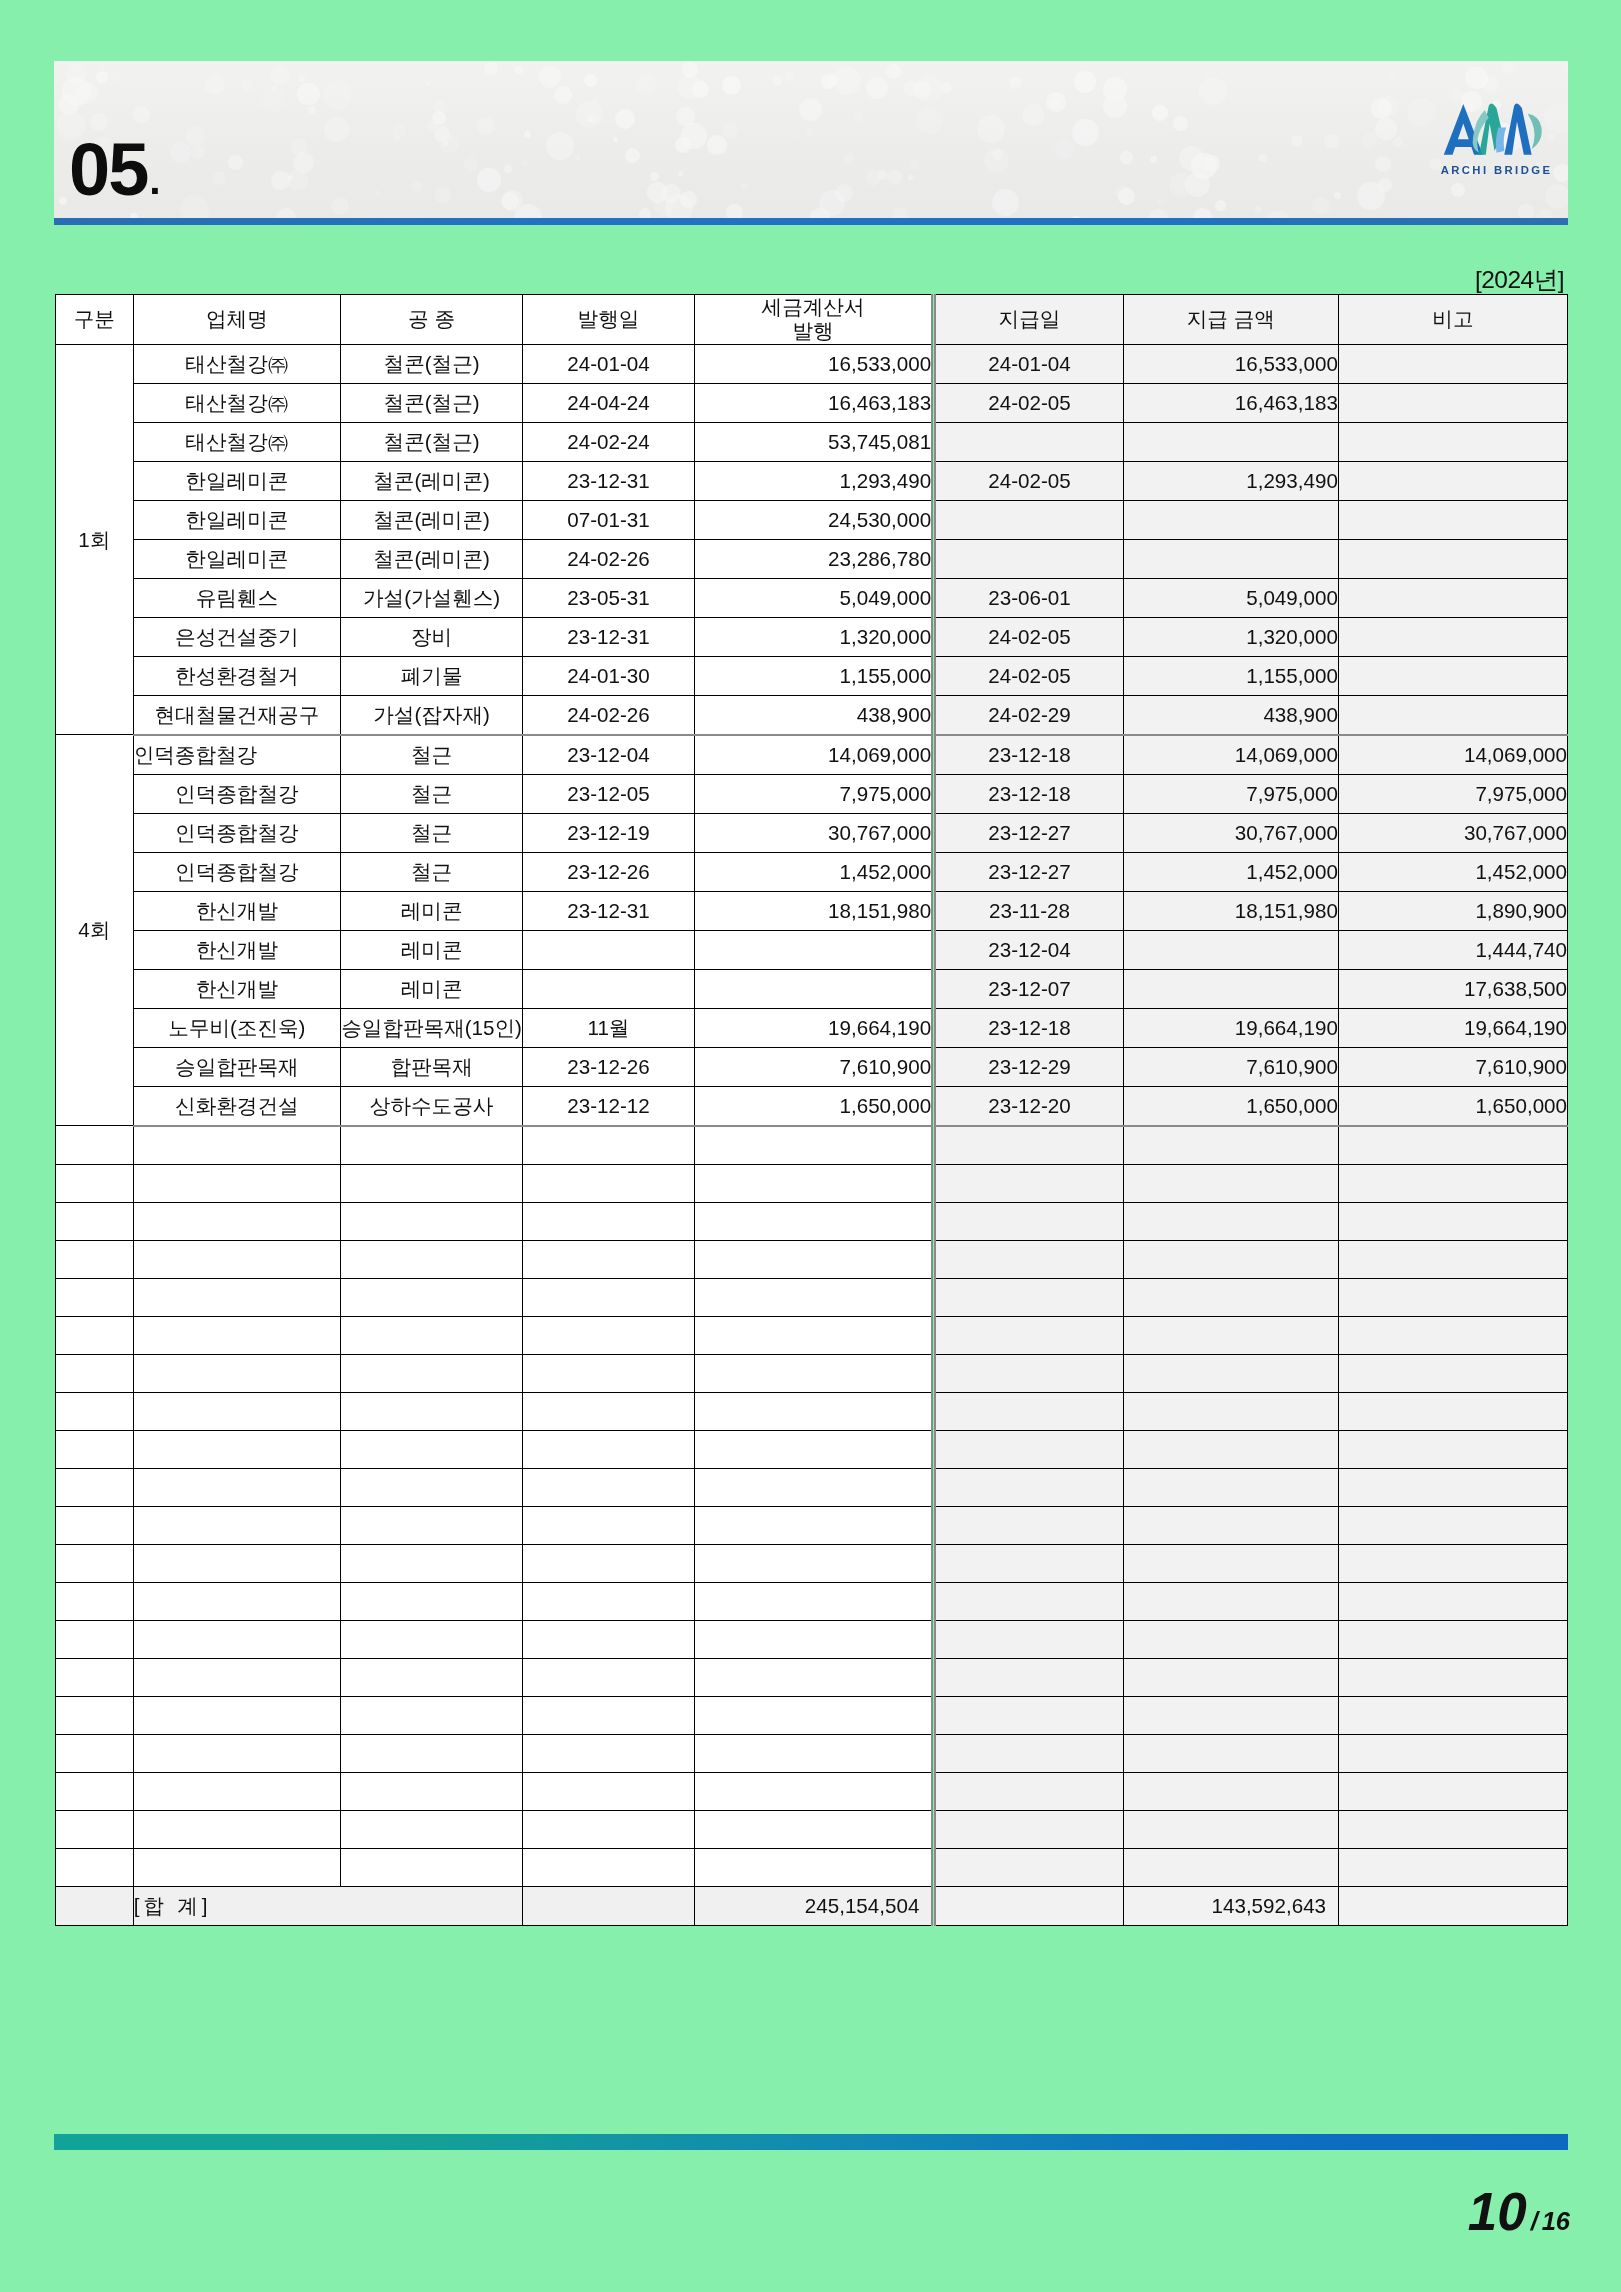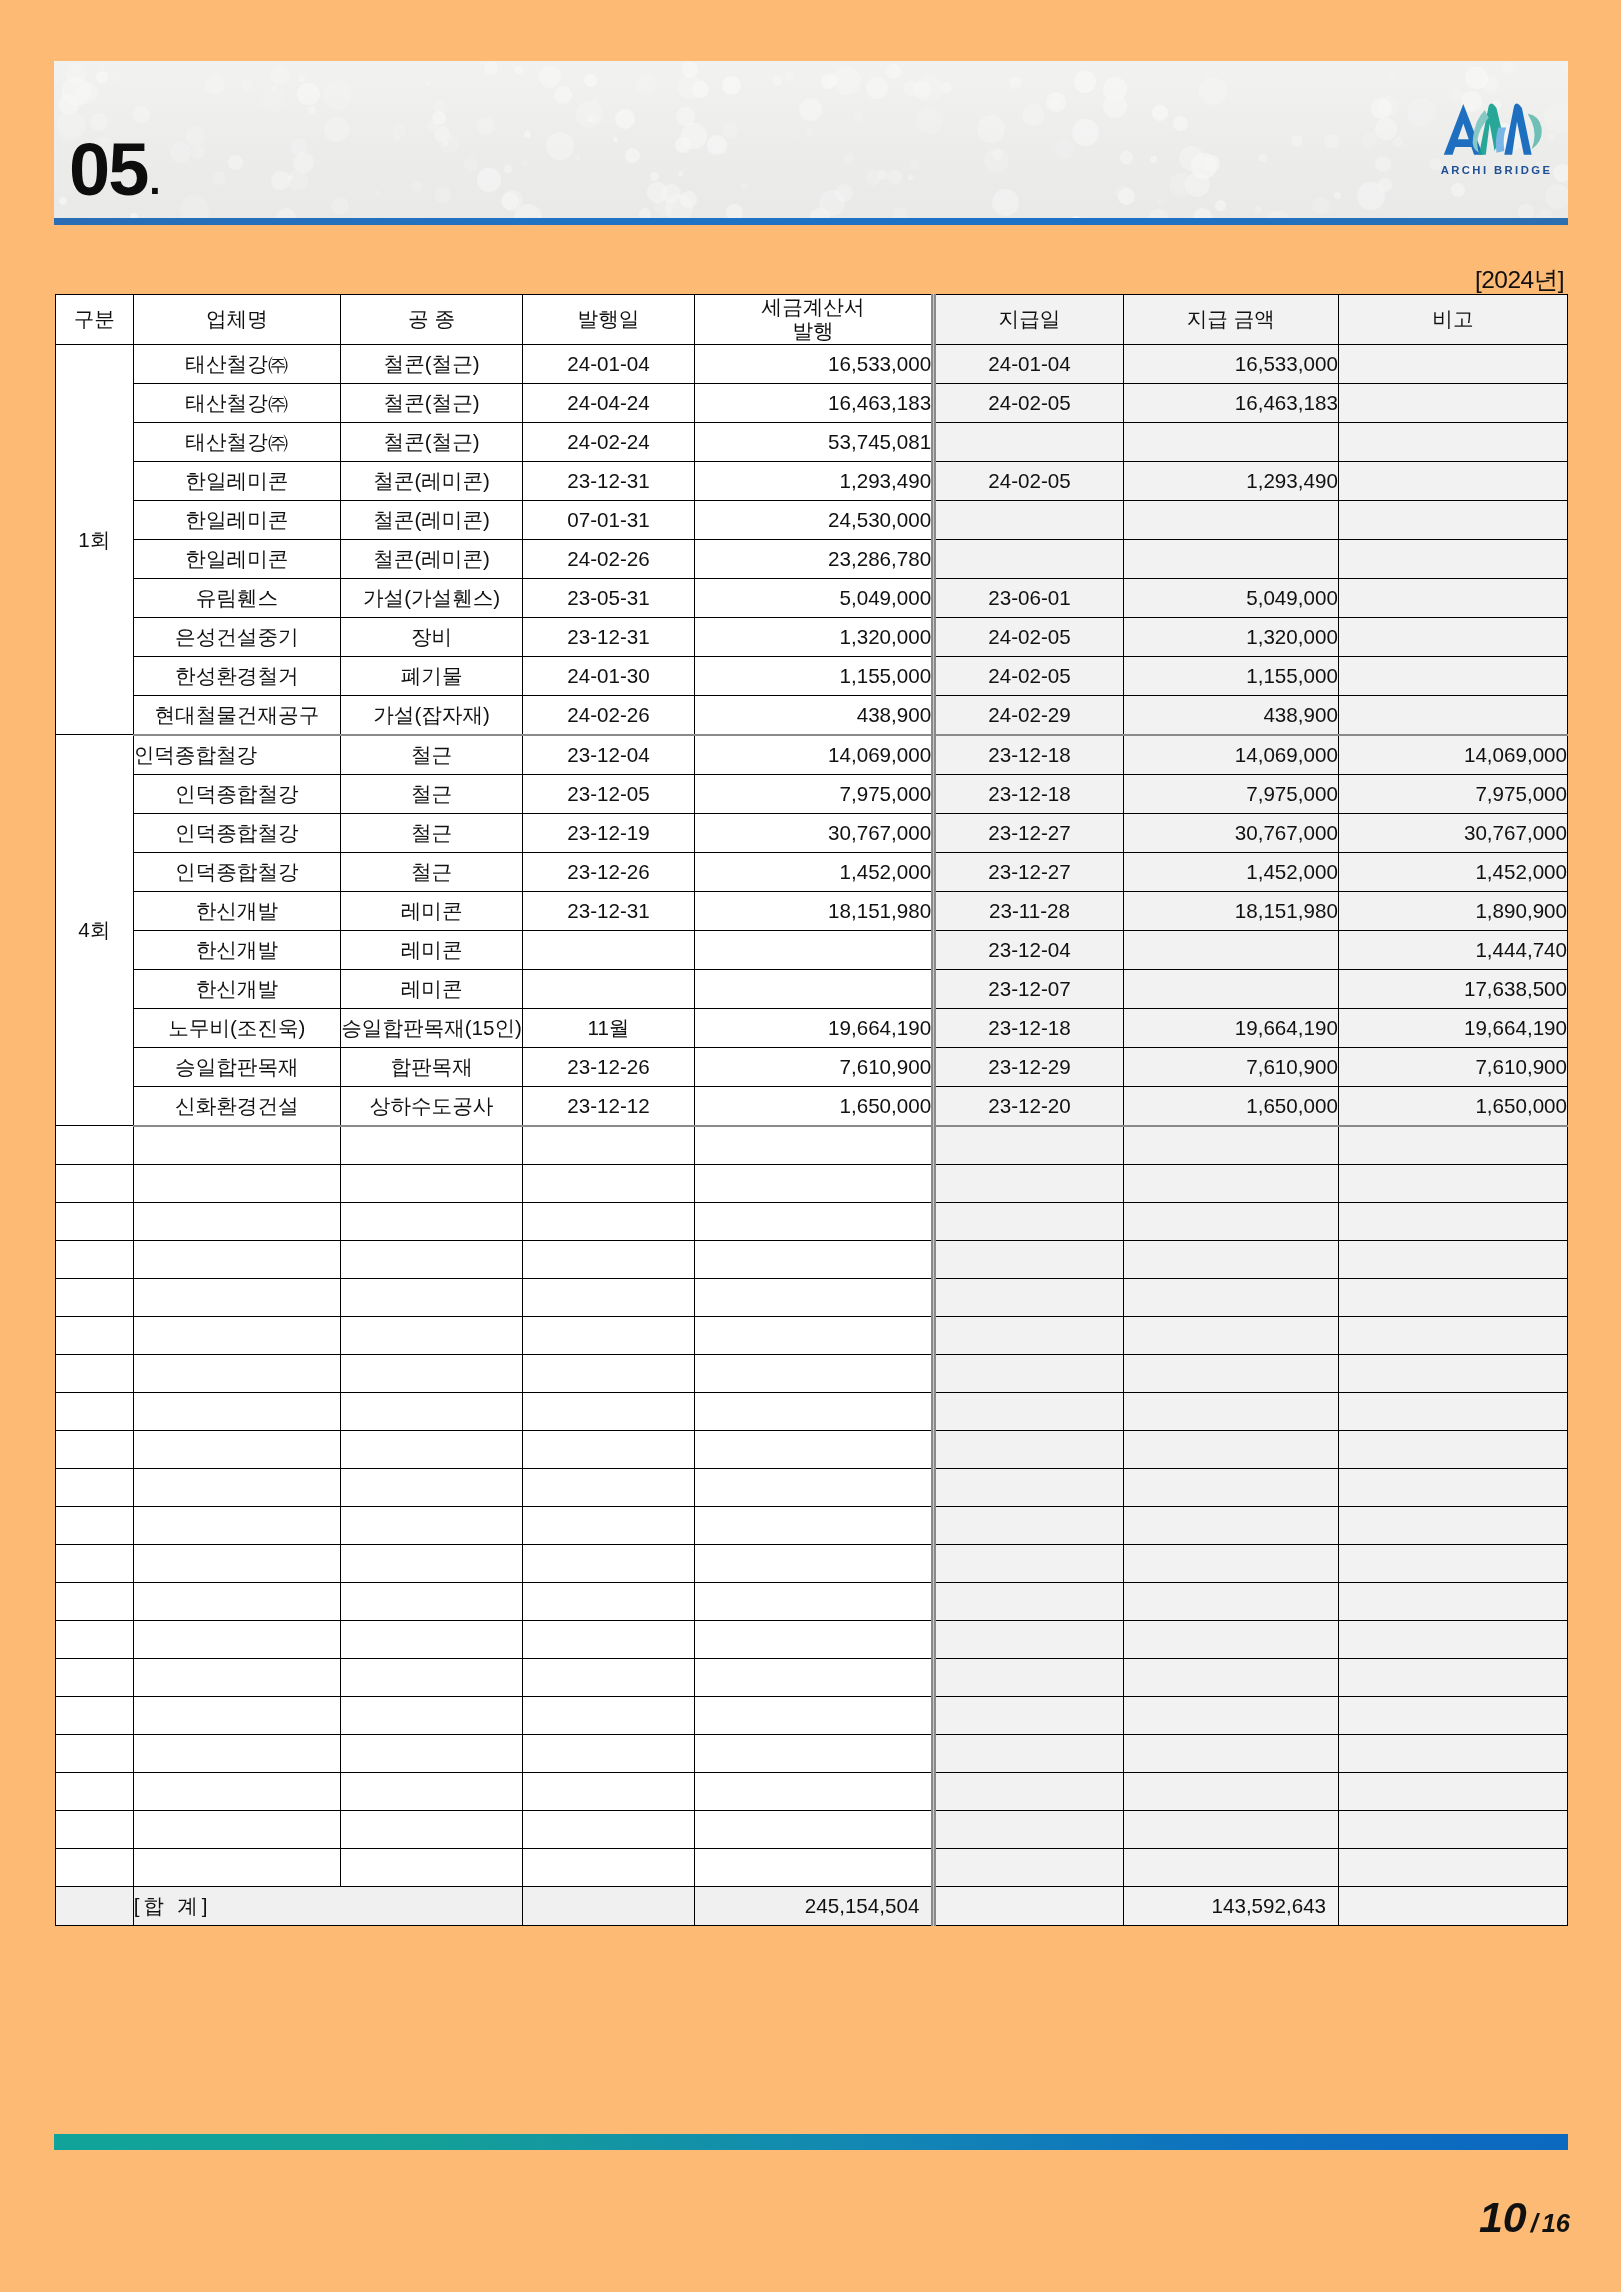--- a/index.html
+++ b/index.html
@@ -2,21 +2,21 @@
 <html><head>
 <meta charset="utf-8">
 <style>
   html,body{margin:0;padding:0;}
   body{
     width:1621px; height:2293px;
     background:#ffffff;
     font-family:"Liberation Sans","DejaVu Sans",sans-serif;
     -webkit-font-smoothing:antialiased;
   }
-  .page{position:relative;width:1621px;height:2293px;overflow:hidden;background:#fdba74;}
+  .page{position:relative;width:1621px;height:2293px;overflow:hidden;background:#86efac;}
 
   
   .header-band{
     position:absolute; left:54px; top:61px; width:1514px; height:162px;
     background:linear-gradient(180deg,#f2f2f0 0%,#ececeb 55%,#e9eae8 100%);
     overflow:hidden;
   }
   .bubbles{position:absolute;inset:0;opacity:.55;}
   .bubbles i{position:absolute;border-radius:50%;background:#ffffff;display:block;}
   .title-wrap{
@@ -106,21 +106,21 @@
   
   .foot-rule{
     position:absolute;left:54px;bottom:143px;width:1514px;height:15.7px;
     background:linear-gradient(90deg,#11a39a 0%,#14a097 24%,#1286b4 55%,#0d6fc0 80%,#0b69bf 100%);
   }
   .pageno{
     position:absolute; right:51px; bottom:51px;
     font-style:italic; font-weight:bold; color:#111;
     display:flex;align-items:baseline;gap:3.9px;
   }
-  .pageno .cur{font-size:43px;}
+  .pageno .cur{font-size:53px;}
   .pageno .sep{font-size:25.5px;}
   .pageno .tot{font-size:25.5px;}
 </style>
 </head>
 <body>
 
 <div class="page">
 
   <div class="header-band">
     <div class="bubbles" id="bubbles">

